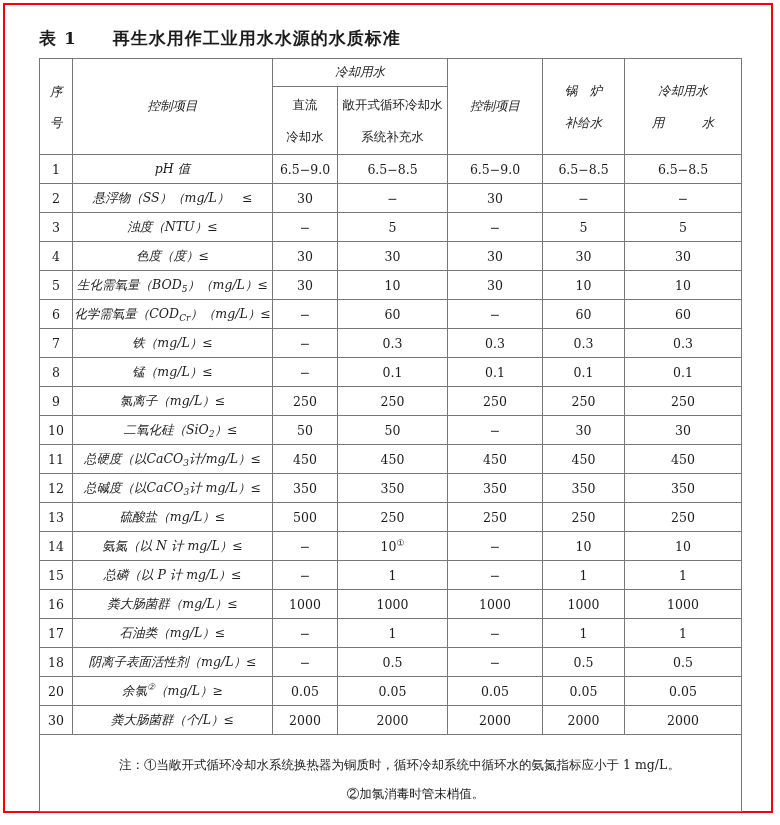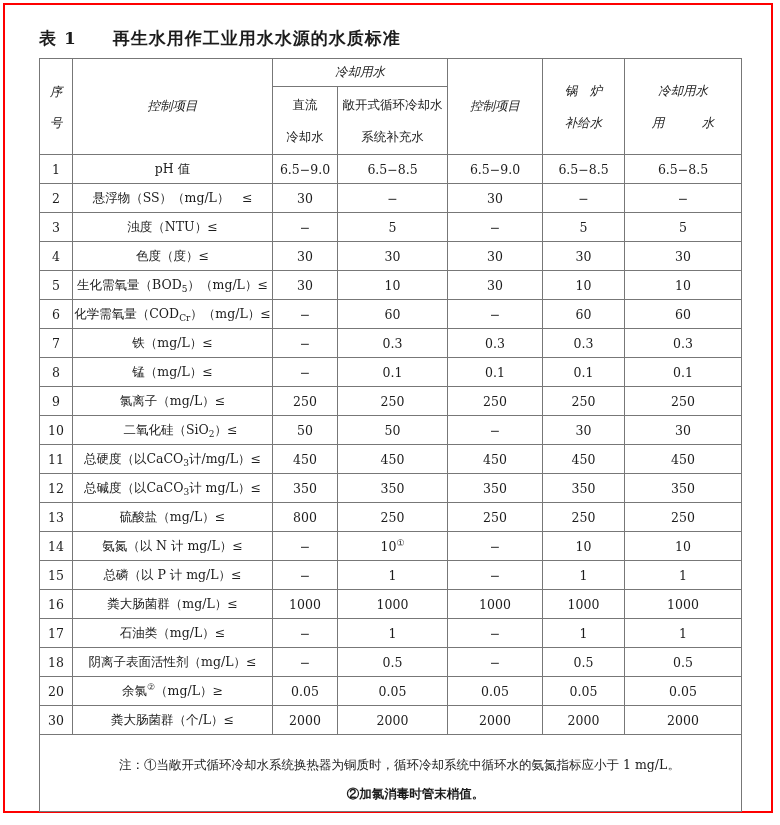--- a/index.html
+++ b/index.html
@@ -45,28 +45,28 @@
     font-weight: normal;
     text-align: center;
     vertical-align: middle;
     padding: 0;
   }
   th.pre { white-space: pre-line; line-height: 32px; }
   th.h-no { white-space: pre-line; line-height: 31px; }
   tr.h-top th { height: 28px; font-style: italic; }
   tr.h-bottom th { height: 68px; }
   tbody td { height: 29px; }
-  td.c-item { text-align: left; padding-left: 10px; }
+  td.c-item { text-align: left; padding-left: 10px; font-style: italic; }
   td.c-item.flush { padding-left: 16px; }
   sub { font-size: 9px; vertical-align: -3px; }
   sup { font-size: 9px; vertical-align: 5px; }
   td.notes-cell { text-align: left; height: 77px; vertical-align: top; }
   .note-line { line-height: 16px; text-align: center; }
   .note-1 { padding-left: 18px; margin-top: 13px; }
-  .note-2 { padding-left: 50px; margin-top: 13px; font-weight: bold; }
+  .note-2 { padding-left: 50px; margin-top: 13px; }
 </style>
 </head>
 <body>
 
 <div class="page">
   <div class="red-frame"></div>
 
   <div class="content">
 
     <div class="doc-title">
@@ -208,21 +208,21 @@
             <td class="c-item">总碱度（以CaCO<sub>3</sub>计 mg/L）≤</td>
             <td class="c-val">350</td>
             <td class="c-val">350</td>
             <td class="c-val">350</td>
             <td class="c-val">350</td>
             <td class="c-val">350</td>
           </tr>
           <tr>
             <td class="c-no">13</td>
             <td class="c-item">硫酸盐（mg/L）≤</td>
-            <td class="c-val">800</td>
+            <td class="c-val">500</td>
             <td class="c-val">250</td>
             <td class="c-val">250</td>
             <td class="c-val">250</td>
             <td class="c-val">250</td>
           </tr>
           <tr>
             <td class="c-no">14</td>
             <td class="c-item">氨氮（以 N 计 mg/L）≤</td>
             <td class="c-val">−</td>
             <td class="c-val">10<sup>①</sup></td>

